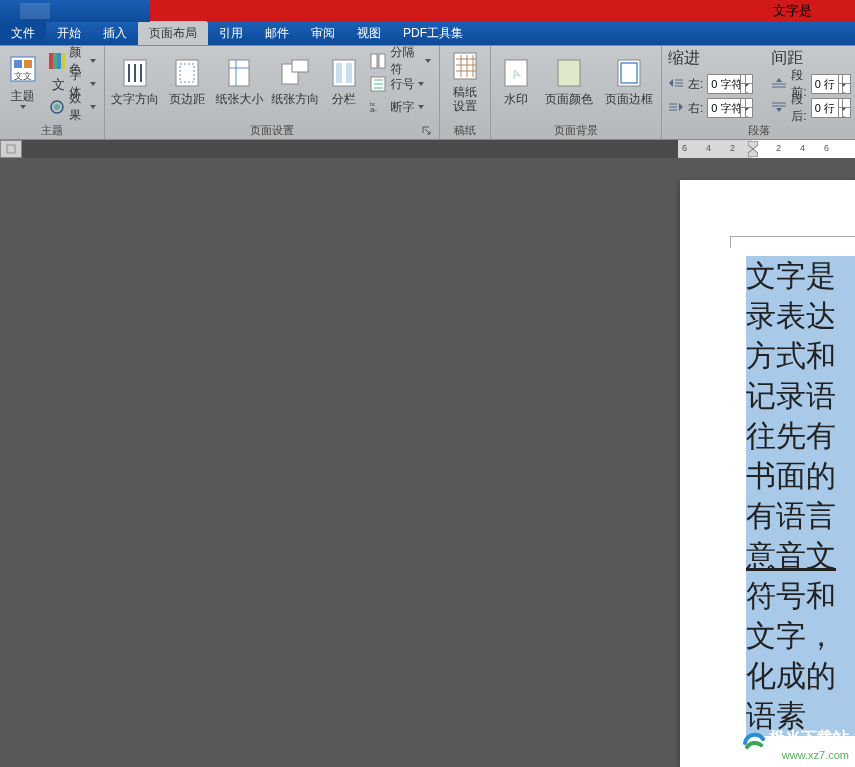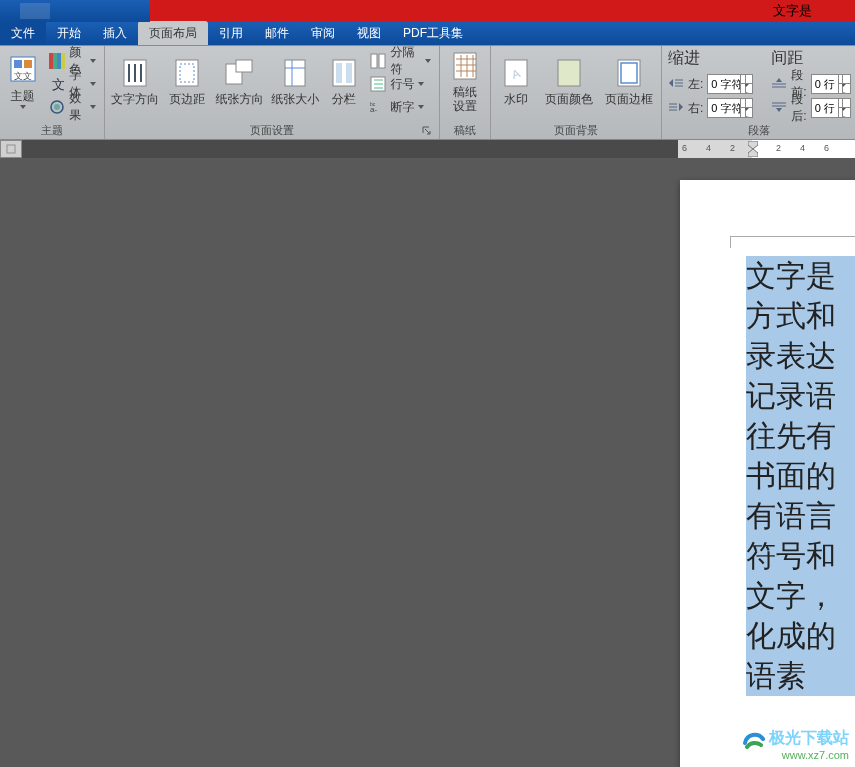--- a/index.html
+++ b/index.html
@@ -52,21 +52,21 @@
 
 .doc-area { position: absolute; left: 0; right: 0; top: 158px; bottom: 0; background: #595959; }
 .page { position: absolute; right: 0; top: 22px; width: 175px; height: 587px; background: #fff; box-shadow: 0 2px 6px rgba(0,0,0,0.4); }
 .page-inner-border { position: absolute; left: 50px; top: 56px; width: 125px; height: 12px; border-top: 1px solid #aaa; border-left: 1px solid #aaa; }
 .text-block { position: absolute; left: 66px; top: 76px; width: 109px; background: #a8c9e8; padding: 0; }
 .text-block p { font-family: "SimSun","宋体",serif; font-size: 30px; line-height: 40px; color: #222; white-space: nowrap; }
 .link-line { color: #0645ad; text-decoration: underline; }
 
 .watermark { position: absolute; right: 6px; bottom: 6px; text-align: right; }
 .wm-logo { font-size: 16px; font-weight: bold; }
-.wm-logo .c1 { color: #7dd3fc; }
+.wm-logo .c1 { color: #ffffff; }
 .wm-url { font-size: 11px; color: #55b05a; }
 
 svg { display: block; }
 .dlg-launch { position: absolute; right: 3px; bottom: 3px; width: 10px; height: 10px; cursor: pointer; }
 .group-label-rel { position: relative; width: 100%; }
 </style>
 </head>
 <body>
 
 <div class="title-bar">
@@ -156,36 +156,36 @@
         <div class="ico">
             <svg width="26" height="30">
               <rect x="2" y="2" width="22" height="26" fill="#fff" stroke="#888"></rect>
               <rect x="6" y="6" width="14" height="18" fill="none" stroke="#5b8dd6" stroke-dasharray="2"></rect>
             </svg>
           </div>
         <div class="big-btn-txt">页边距</div>
       </div>
       <div class="big-btn">
         <div class="ico">
+            <svg width="26" height="30">
+              <rect x="3" y="2" width="20" height="26" fill="#fff" stroke="#888"></rect>
+              <line x1="3" y1="10" x2="23" y2="10" stroke="#5b8dd6"></line>
+              <line x1="10" y1="2" x2="10" y2="28" stroke="#5b8dd6"></line>
+            </svg>
+          </div>
+        <div class="big-btn-txt">纸张大小</div>
+      </div>
+      <div class="big-btn">
+        <div class="ico">
             <svg width="30" height="28">
               <rect x="2" y="6" width="16" height="20" fill="#fff" stroke="#888"></rect>
               <rect x="12" y="2" width="16" height="12" fill="#fff" stroke="#888"></rect>
             </svg>
           </div>
         <div class="big-btn-txt">纸张方向</div>
-      </div>
-      <div class="big-btn">
-        <div class="ico">
-            <svg width="26" height="30">
-              <rect x="3" y="2" width="20" height="26" fill="#fff" stroke="#888"></rect>
-              <line x1="3" y1="10" x2="23" y2="10" stroke="#5b8dd6"></line>
-              <line x1="10" y1="2" x2="10" y2="28" stroke="#5b8dd6"></line>
-            </svg>
-          </div>
-        <div class="big-btn-txt">纸张大小</div>
       </div>
       <div class="big-btn" style="width:40px">
         <div class="ico">
             <svg width="26" height="30">
               <rect x="2" y="2" width="22" height="26" fill="#fff" stroke="#888"></rect>
               <rect x="5" y="5" width="6" height="20" fill="#cde"></rect>
               <rect x="15" y="5" width="6" height="20" fill="#cde"></rect>
             </svg>
           </div>
         <div class="big-btn-txt">分栏</div>
@@ -412,26 +412,27 @@
         <path d="M0 16h10v-4l-5-4-5 4z" fill="#d8d8d8" stroke="#777"></path>
       </svg>
   </div>
 </div>
 
 <div class="doc-area">
   <div class="page">
     <div class="page-inner-border"></div>
     <div class="text-block" id="text-block">
         <p>文字是</p>
+        <p>录表达</p>
         <p>方式和</p>
-        <p>录表达</p>
         <p>记录语</p>
         <p>往先有</p>
         <p>书面的</p>
         <p>有语言</p>
+        <p class="link-line">意音文</p>
         <p>符号和</p>
         <p>文字，</p>
         <p>化成的</p>
         <p>语素</p>
       </div>
   </div>
 </div>
 
 <div class="watermark">
   <div class="wm-logo">

